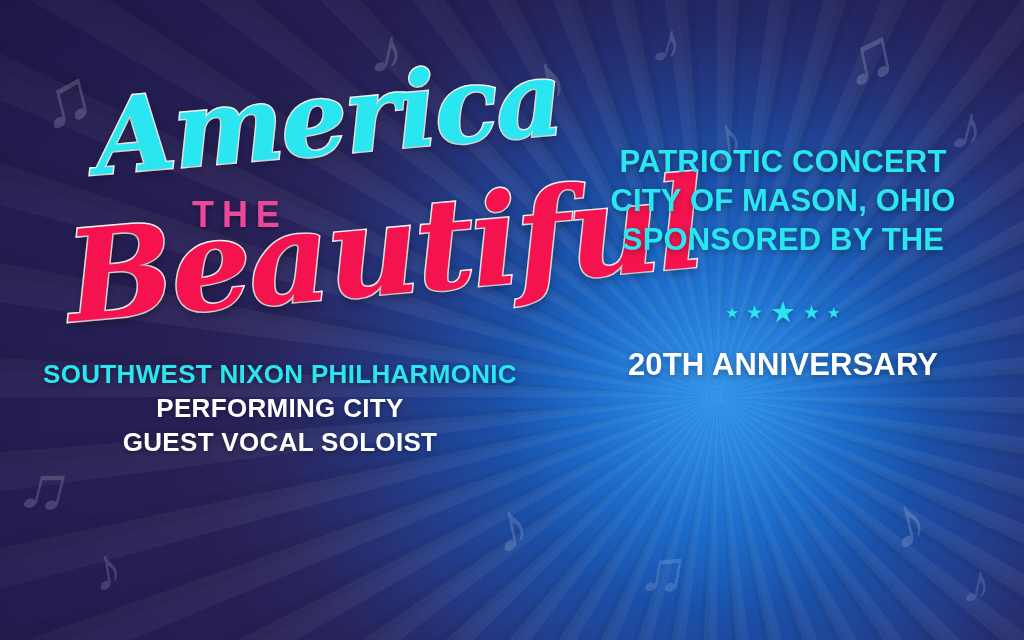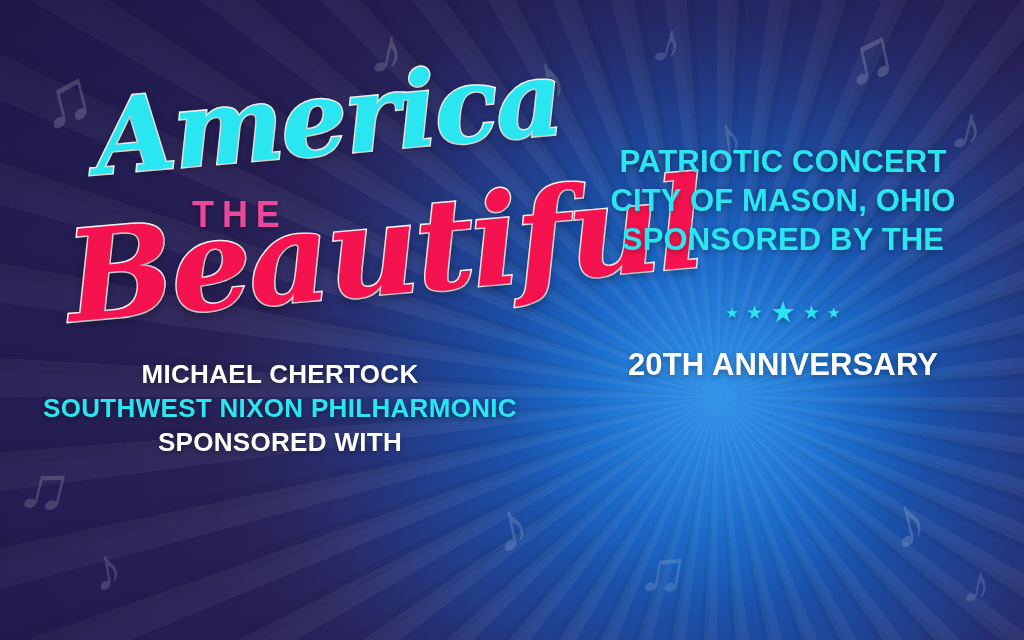--- a/index.html
+++ b/index.html
@@ -247,23 +247,23 @@
       <div class="note" style="left: 964px; top: 556px; font-size: 56px; opacity: 0.13; transform: rotate(12deg);">♪</div>
     </div>
 
   <div class="title-block">
     <div class="script word-america">America</div>
     <div class="word-the">THE</div>
     <div class="script word-beautiful">Beautiful</div>
   </div>
 
   <div class="credits" id="credits-block">
-      <div>MICHAEL CHERTOCK</div>
       <div class="accent">SOUTHWEST NIXON PHILHARMONIC</div>
-      <div>SPONSORED WITH</div>
+      <div>PERFORMING CITY</div>
+      <div>GUEST VOCAL SOLOIST</div>
     </div>
 
   <div class="right-col">
 
     <div class="sponsor">
       <div>PATRIOTIC CONCERT</div>
       <div>CITY OF MASON, OHIO</div>
       <div>SPONSORED BY THE</div>
     </div>
 

